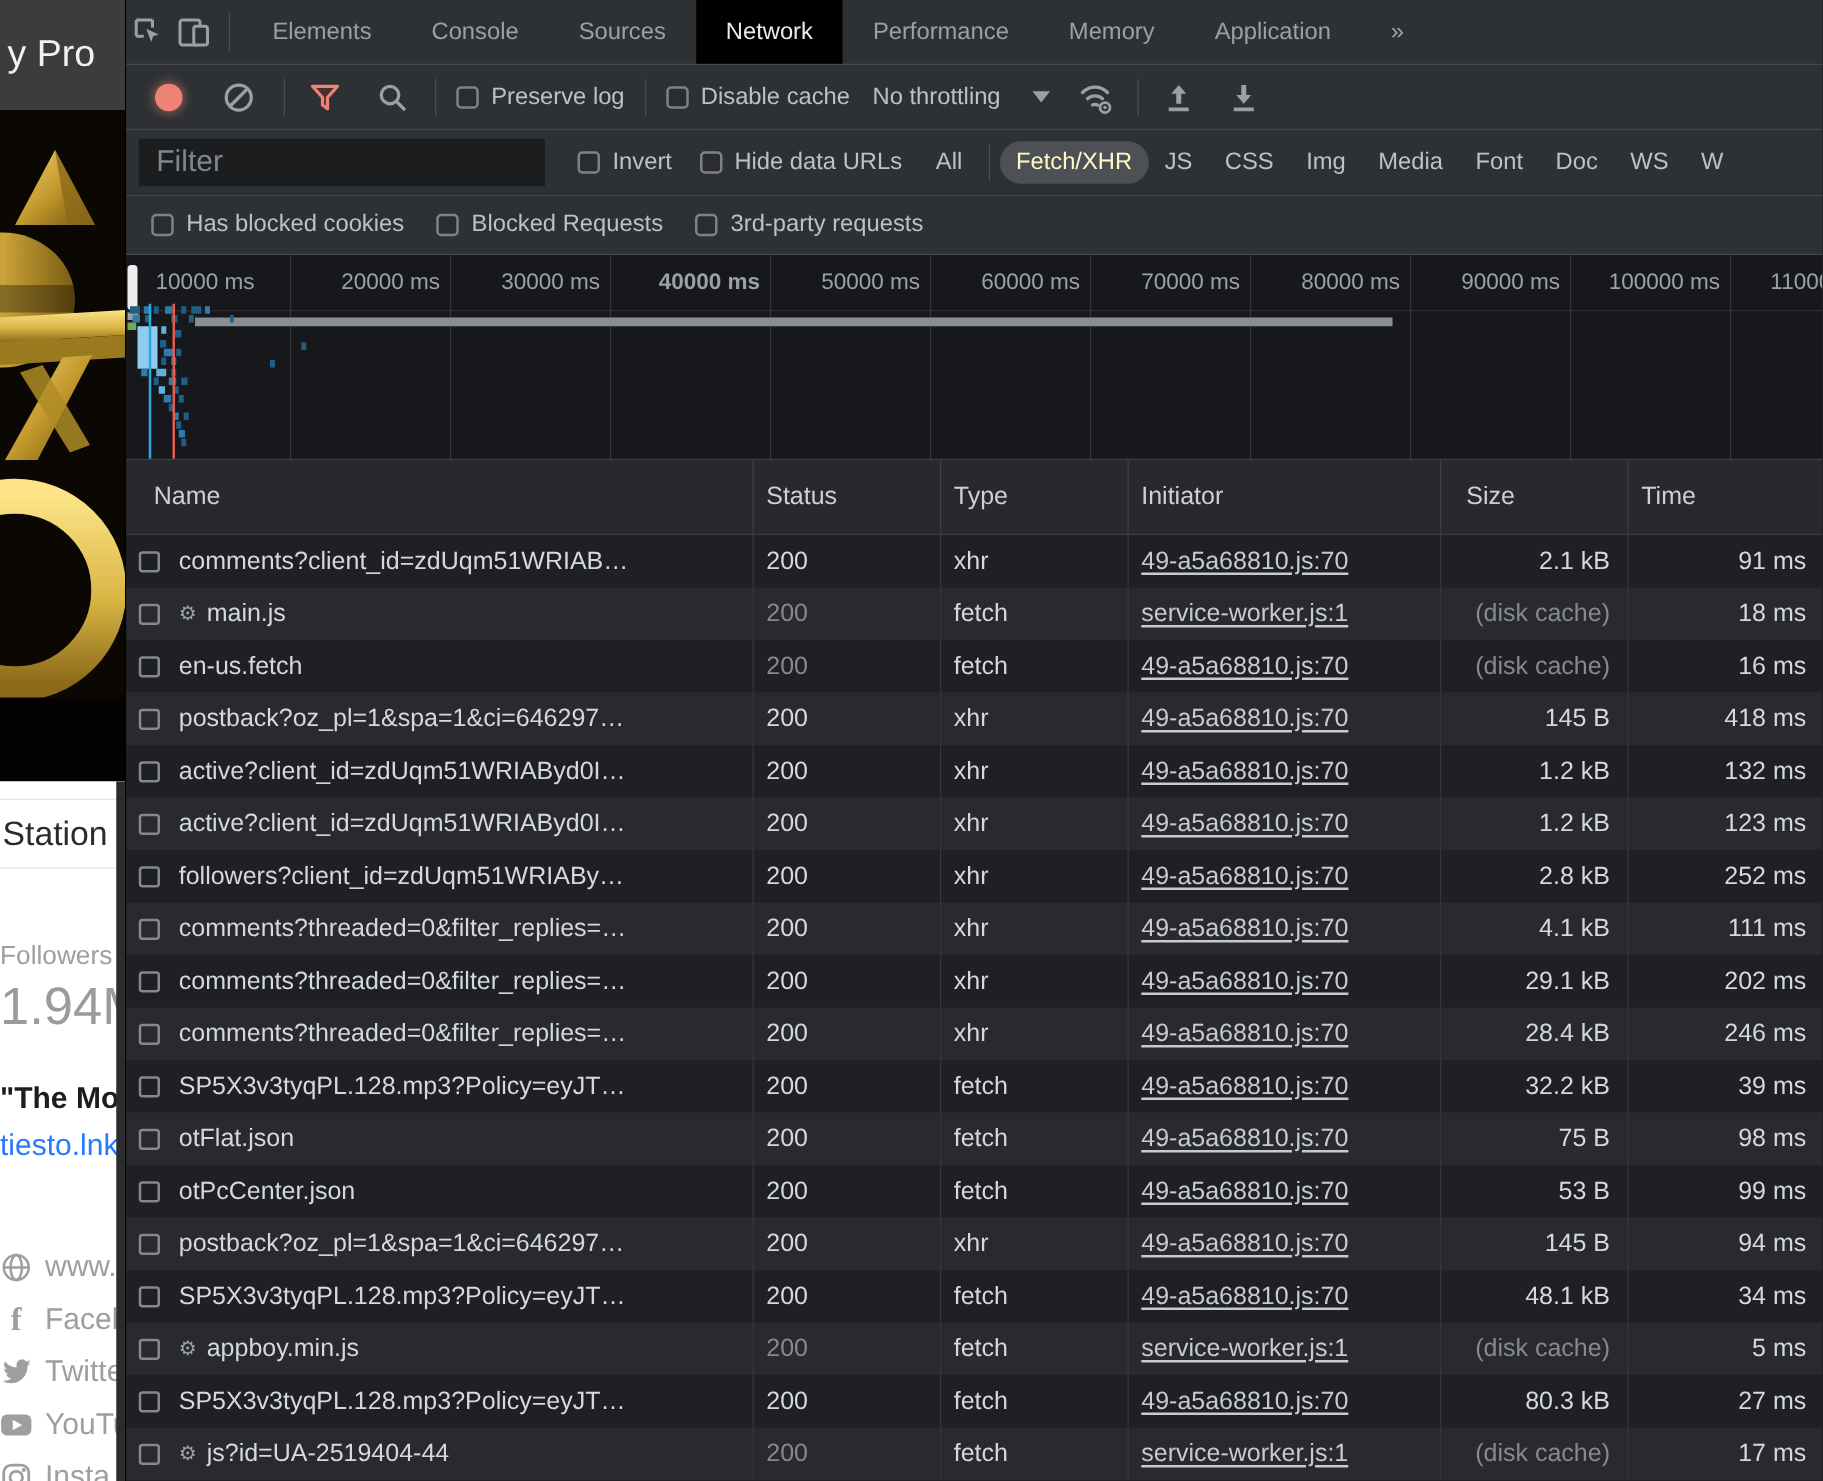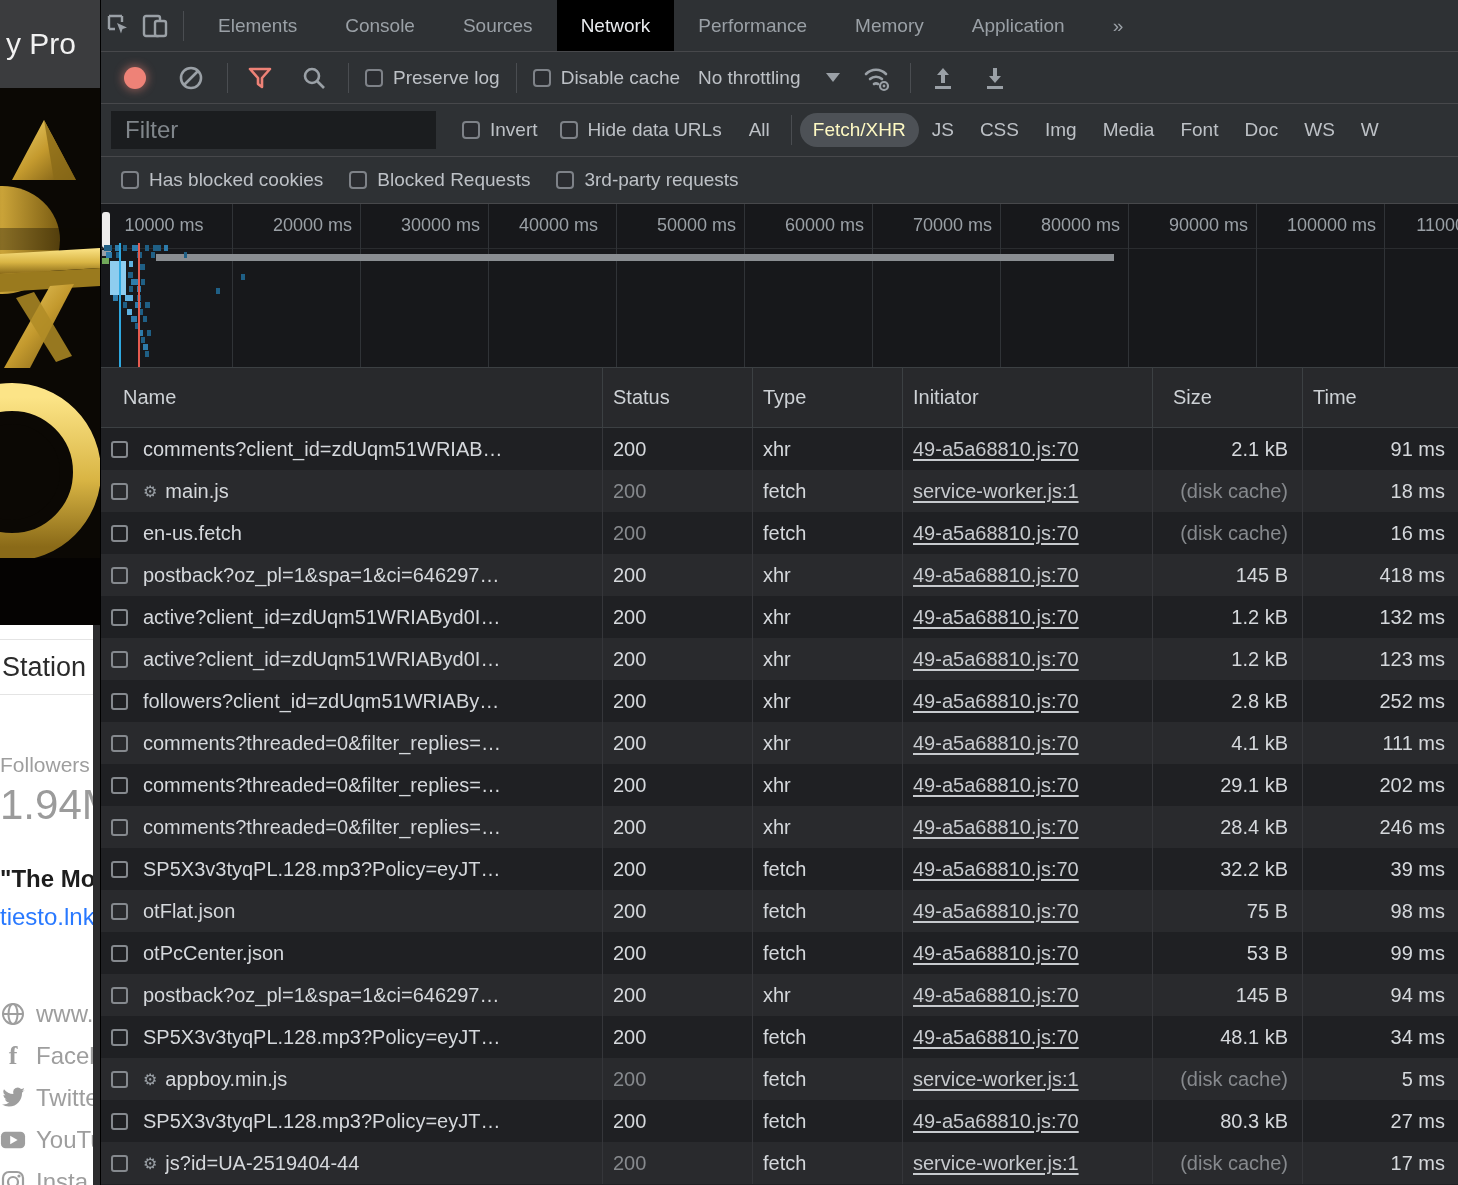--- a/index.html
+++ b/index.html
@@ -300,21 +300,21 @@
   <div class="timeline" id="timeline">
     <div class="ruler-base"></div>
     <div class="grip"></div>
   <div class="gridline" style="left: 131px;"></div>
       <div class="tick-label" style="left: 3px; text-align: center;">10000 ms</div>
       <div class="gridline" style="left: 259px;"></div>
       <div class="tick-label" style="left: 131px;">20000 ms</div>
       <div class="gridline" style="left: 387px;"></div>
       <div class="tick-label" style="left: 259px;">30000 ms</div>
       <div class="gridline" style="left: 515px;"></div>
-      <div class="tick-label" style="left: 377px;">40000 ms</div>
+      <div class="tick-label" style="left: 387px; font-weight: bold;">40000 ms</div>
       <div class="gridline" style="left: 643px;"></div>
       <div class="tick-label" style="left: 515px;">50000 ms</div>
       <div class="gridline" style="left: 771px;"></div>
       <div class="tick-label" style="left: 643px;">60000 ms</div>
       <div class="gridline" style="left: 899px;"></div>
       <div class="tick-label" style="left: 771px;">70000 ms</div>
       <div class="gridline" style="left: 1027px;"></div>
       <div class="tick-label" style="left: 899px;">80000 ms</div>
       <div class="gridline" style="left: 1155px;"></div>
       <div class="tick-label" style="left: 1027px;">90000 ms</div>

